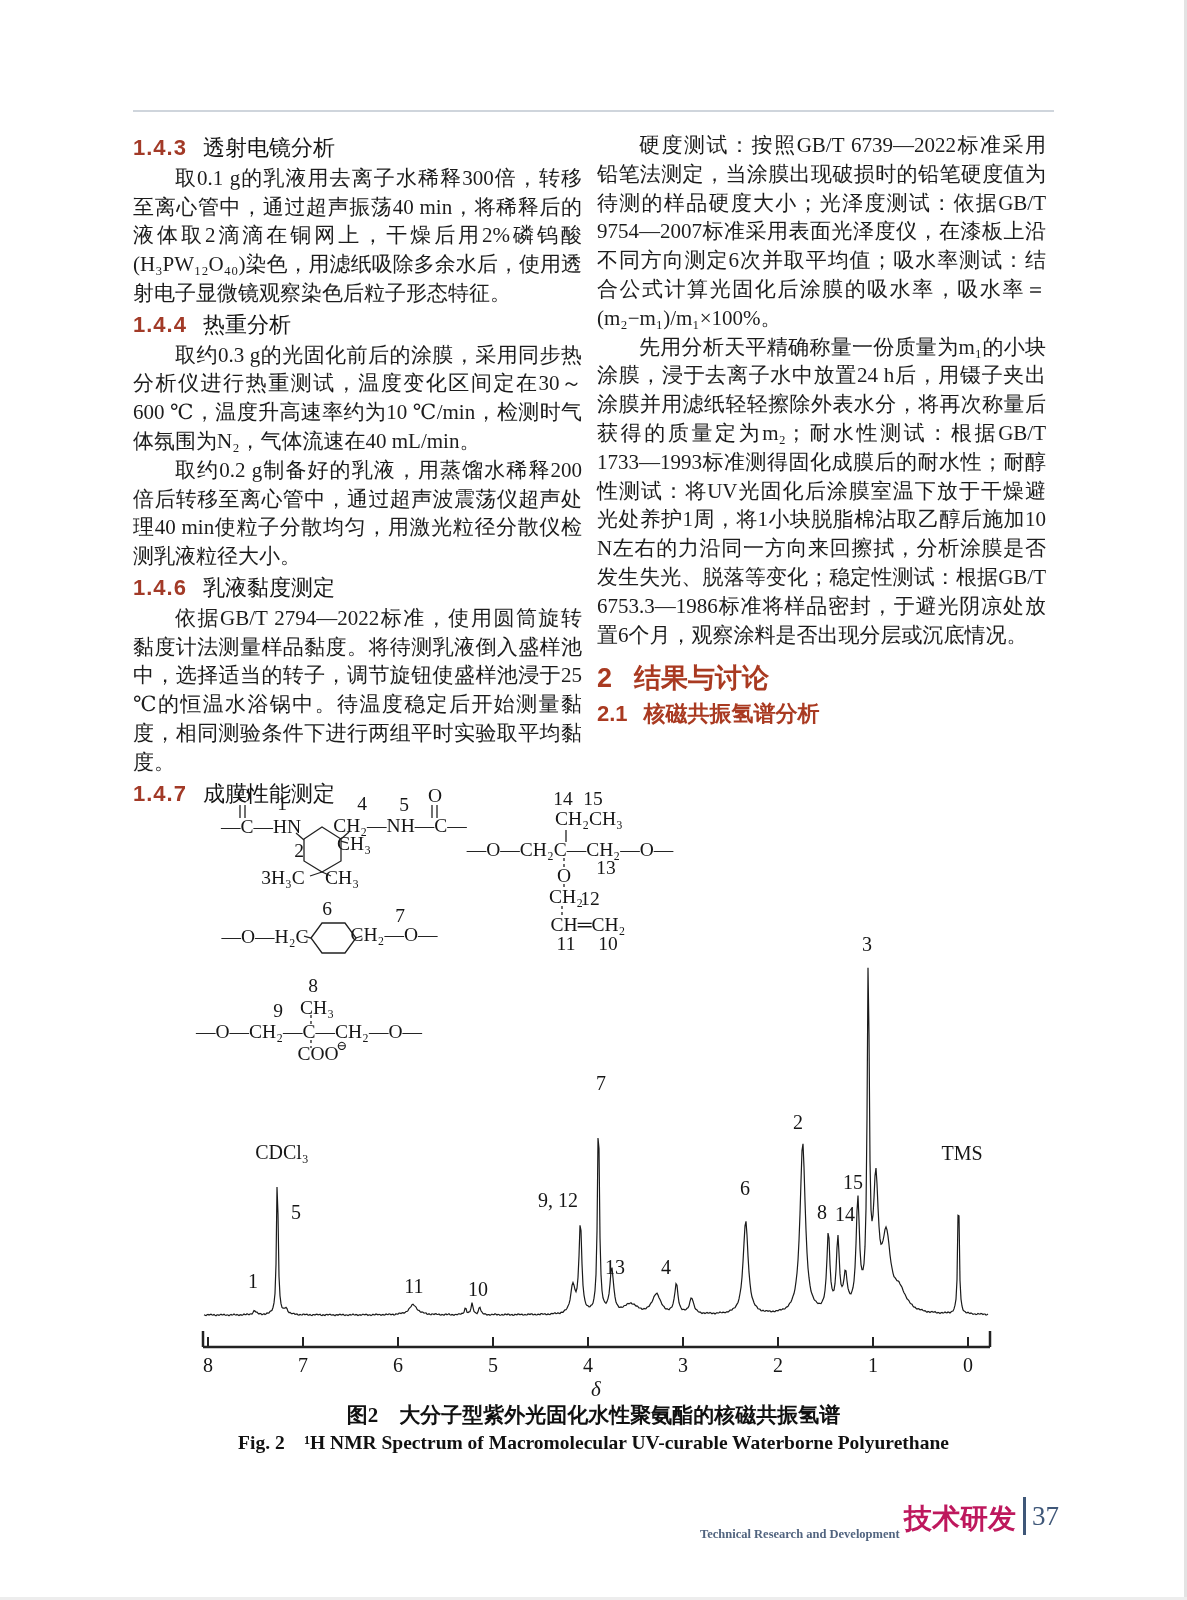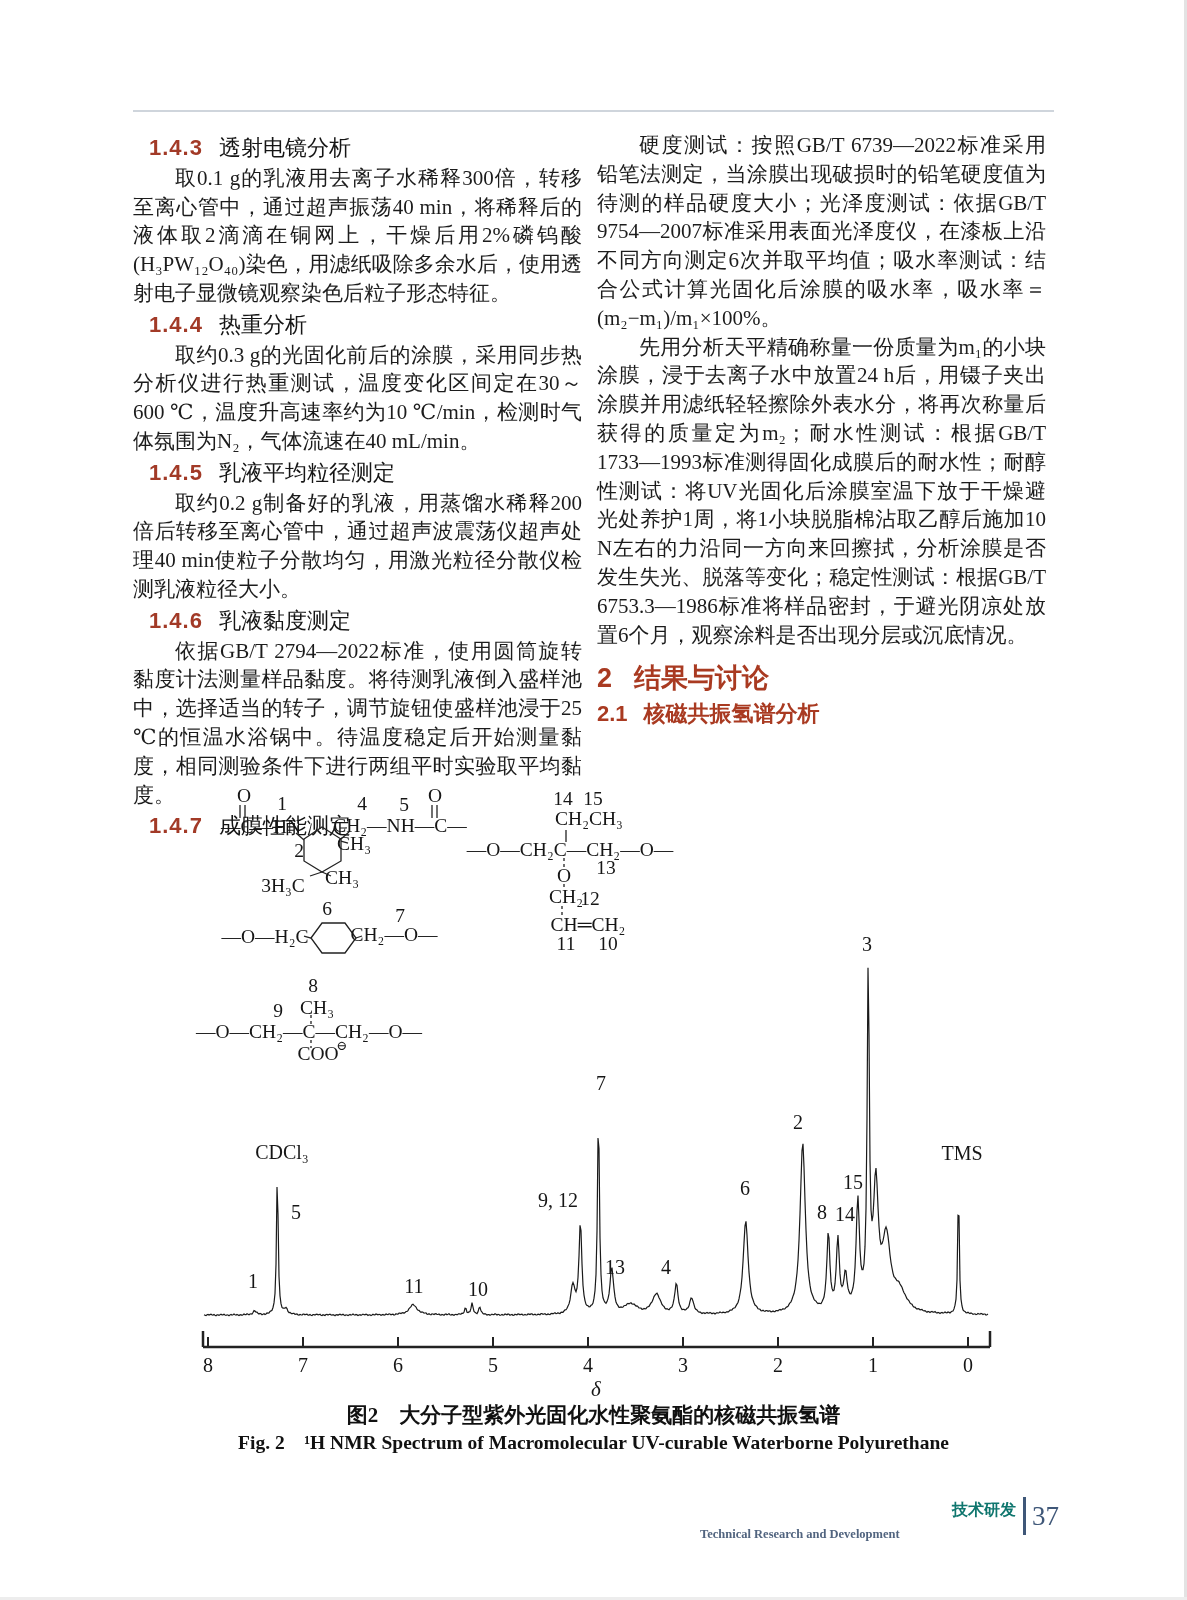--- a/index.html
+++ b/index.html
@@ -6,62 +6,61 @@
   .page{position:relative;width:1187px;height:1600px;background:#fff;overflow:hidden;
         font-family:"Liberation Serif","DejaVu Serif",serif;color:#1c1c1c;}
   
   .running-head{position:absolute;top:78px;left:133px;width:921px;text-align:right;
         font-size:17px;color:#939ea9;font-family:"Liberation Sans","DejaVu Sans",sans-serif;}
   .head-rule{position:absolute;top:110px;left:133px;width:921px;height:0;border-top:2px solid #cfd5dc;}
   
   .col{position:absolute;top:131px;width:449px;font-size:21px;line-height:28.8px;
        text-align:justify;text-justify:inter-ideograph;}
   .col p{margin:0;text-indent:2em;}
-  .sec-head{margin:3px 0 1px 16px;font-size:22px;}
+  .sec-head{margin:3px 0 1px 0;font-size:22px;}
   .sec-num{color:#a23a27;font-family:"Liberation Sans","DejaVu Sans",sans-serif;
            font-weight:bold;margin-right:16px;letter-spacing:1px;}
   .sec-title{color:#151515;}
   .h2row{margin:15px 0 7px 0;color:#a93a21;font-family:"Liberation Sans","DejaVu Sans",sans-serif;
          font-weight:bold;font-size:27px;}
   .h2row .num{margin-right:22px;}
   .h21row{margin:4px 0 20px 0;color:#a93a21;font-family:"Liberation Sans","DejaVu Sans",sans-serif;
           font-weight:bold;font-size:22px;}
   .h21row .num{margin-right:16px;}
   
   .fig-svg{position:absolute;left:0;top:0;pointer-events:none;}
   .struct-text{position:absolute;transform:translate(-50%,-50%);white-space:pre;
                font-size:19.5px;color:#161616;font-family:"Liberation Serif","DejaVu Serif",serif;}
   .bond{stroke:#222;stroke-width:1.3;fill:none;}
   .bond-dash{stroke:#222;stroke-width:1.3;fill:none;stroke-dasharray:3 3;}
   .caption{position:absolute;left:133px;width:921px;text-align:center;font-weight:bold;color:#111;}
   .caption-cn{top:1401px;font-size:21px;}
   .caption-en{top:1429px;font-size:19.5px;text-align:center;}
   
-  .footer-cn{position:absolute;left:820px;top:1500px;width:196px;text-align:right;font-size:16px;
-             font-weight:bold;color:#0f766e;font-family:Liberation Mono, monospace;}
+  .footer-cn{position:absolute;left:820px;top:1500px;width:196px;text-align:right;font-size:28px;
+             font-weight:bold;color:#be185d;font-family:Liberation Mono, monospace;}
   .footer-en{position:absolute;left:700px;top:1527px;width:316px;text-align:left;font-size:12.5px;
              color:#51647f;font-weight:bold;}
   .footer-bar{position:absolute;left:1023px;top:1497px;width:3px;height:38px;background:#3f5778;}
   .footer-num{position:absolute;left:1032px;top:1501px;font-size:27px;color:#3f5778;}
   .edge-r{position:absolute;right:0;top:0;width:3px;height:100%;background:#e3e3e3;}
   .edge-b{position:absolute;left:0;bottom:0;width:100%;height:3px;background:#ededed;}
 </style>
 </head>
 <body>
 
 <div class="page">
 
   <div class="head-rule"></div>
 
   <div class="col" style="left:133px;" id="left-col">
       <div class="sec-head"><span class="sec-num">1.4.3</span><span class="sec-title">透射电镜分析</span></div>
       <p>取0.1 g的乳液用去离子水稀释300倍，转移至离心管中，通过超声振荡40 min，将稀释后的液体取2滴滴在铜网上，干燥后用2%磷钨酸(H₃PW₁₂O₄₀)染色，用滤纸吸除多余水后，使用透射电子显微镜观察染色后粒子形态特征。</p>
       <div class="sec-head"><span class="sec-num">1.4.4</span><span class="sec-title">热重分析</span></div>
       <p>取约0.3 g的光固化前后的涂膜，采用同步热分析仪进行热重测试，温度变化区间定在30～600 ℃，温度升高速率约为10 ℃/min，检测时气体氛围为N₂，气体流速在40 mL/min。</p>
-      <div class="sec-head"><span class="sec-num">1.4.5</span><span class="sec-title">乳液平均粒径测定</span></div>
       <p>取约0.2 g制备好的乳液，用蒸馏水稀释200倍后转移至离心管中，通过超声波震荡仪超声处理40 min使粒子分散均匀，用激光粒径分散仪检测乳液粒径大小。</p>
       <div class="sec-head"><span class="sec-num">1.4.6</span><span class="sec-title">乳液黏度测定</span></div>
       <p>依据GB/T 2794—2022标准，使用圆筒旋转黏度计法测量样品黏度。将待测乳液倒入盛样池中，选择适当的转子，调节旋钮使盛样池浸于25 ℃的恒温水浴锅中。待温度稳定后开始测量黏度，相同测验条件下进行两组平时实验取平均黏度。</p>
       <div class="sec-head"><span class="sec-num">1.4.7</span><span class="sec-title">成膜性能测定</span></div>
     </div>
 
   <div class="col" style="left:597px;">
     <div id="rc-paras">
         <p>硬度测试：按照GB/T 6739—2022标准采用铅笔法测定，当涂膜出现破损时的铅笔硬度值为待测的样品硬度大小；光泽度测试：依据GB/T 9754—2007标准采用表面光泽度仪，在漆板上沿不同方向测定6次并取平均值；吸水率测试：结合公式计算光固化后涂膜的吸水率，吸水率＝(m₂−m₁)/m₁×100%。</p>
         <p>先用分析天平精确称量一份质量为m₁的小块涂膜，浸于去离子水中放置24 h后，用镊子夹出涂膜并用滤纸轻轻擦除外表水分，将再次称量后获得的质量定为m₂；耐水性测试：根据GB/T 1733—1993标准测得固化成膜后的耐水性；耐醇性测试：将UV光固化后涂膜室温下放于干燥避光处养护1周，将1小块脱脂棉沾取乙醇后施加10 N左右的力沿同一方向来回擦拭，分析涂膜是否发生失光、脱落等变化；稳定性测试：根据GB/T 6753.3—1986标准将样品密封，于避光阴凉处放置6个月，观察涂料是否出现分层或沉底情况。</p>
@@ -150,21 +149,21 @@
   <div id="struct-texts">
       <span class="struct-text" style="left: 244px; top: 796px;">O</span>
       <span class="struct-text" style="left: 282px; top: 804px;">1</span>
       <span class="struct-text" style="left: 362px; top: 804px;">4</span>
       <span class="struct-text" style="left: 404px; top: 805px;">5</span>
       <span class="struct-text" style="left: 435px; top: 796px;">O</span>
       <span class="struct-text" style="left: 261px; top: 827px;">—C—HN</span>
       <span class="struct-text" style="left: 400px; top: 826px;">CH₂—NH—C—</span>
       <span class="struct-text" style="left: 299px; top: 851px;">2</span>
       <span class="struct-text" style="left: 354px; top: 844px;">CH₃</span>
-      <span class="struct-text" style="left: 283px; top: 878px; margin-top: 8px;">3H₃C</span>
+      <span class="struct-text" style="left: 283px; top: 878px;">3H₃C</span>
       <span class="struct-text" style="left: 342px; top: 878px;">CH₃</span>
       <span class="struct-text" style="left: 327px; top: 909px;">6</span>
       <span class="struct-text" style="left: 400px; top: 916px;">7</span>
       <span class="struct-text" style="left: 265px; top: 937px;">—O—H₂C</span>
       <span class="struct-text" style="left: 394px; top: 935px;">CH₂—O—</span>
       <span class="struct-text" style="left: 313px; top: 986px;">8</span>
       <span class="struct-text" style="left: 278px; top: 1011px;">9</span>
       <span class="struct-text" style="left: 317px; top: 1008px;">CH₃</span>
       <span class="struct-text" style="left: 309px; top: 1032px;">—O—CH₂—C—CH₂—O—</span>
       <span class="struct-text" style="left: 318px; top: 1054px; text-align: right;">COO</span>

